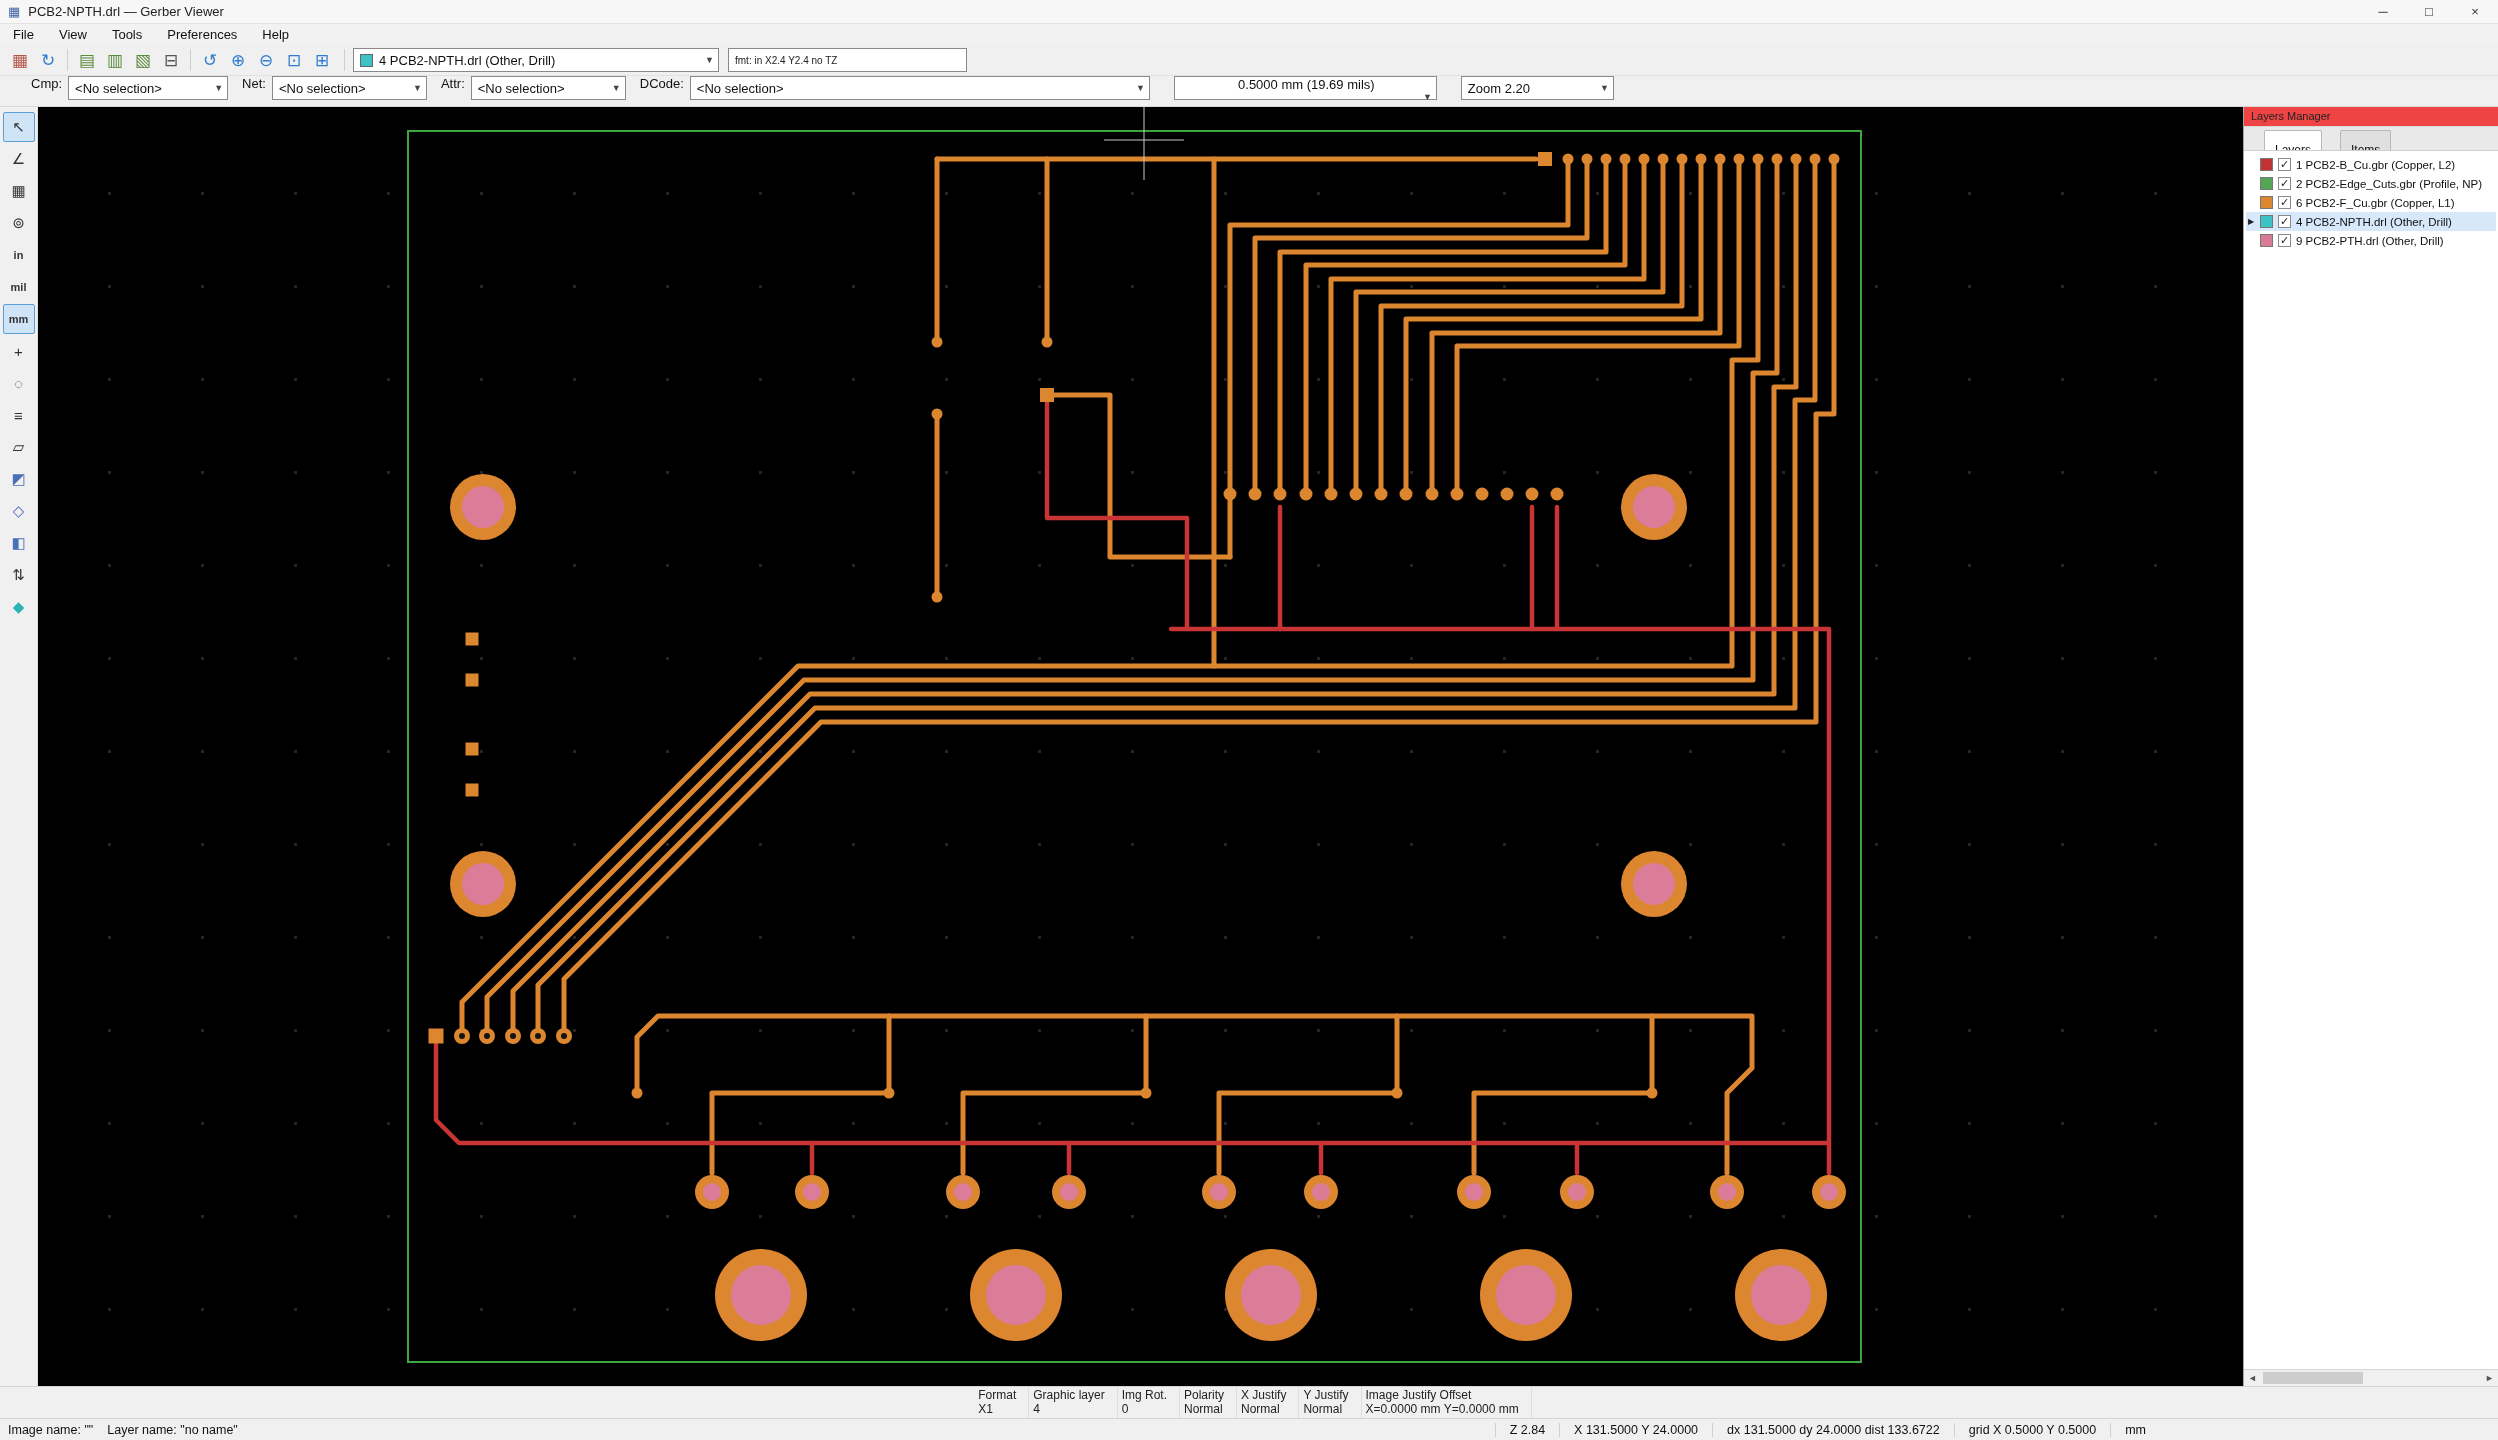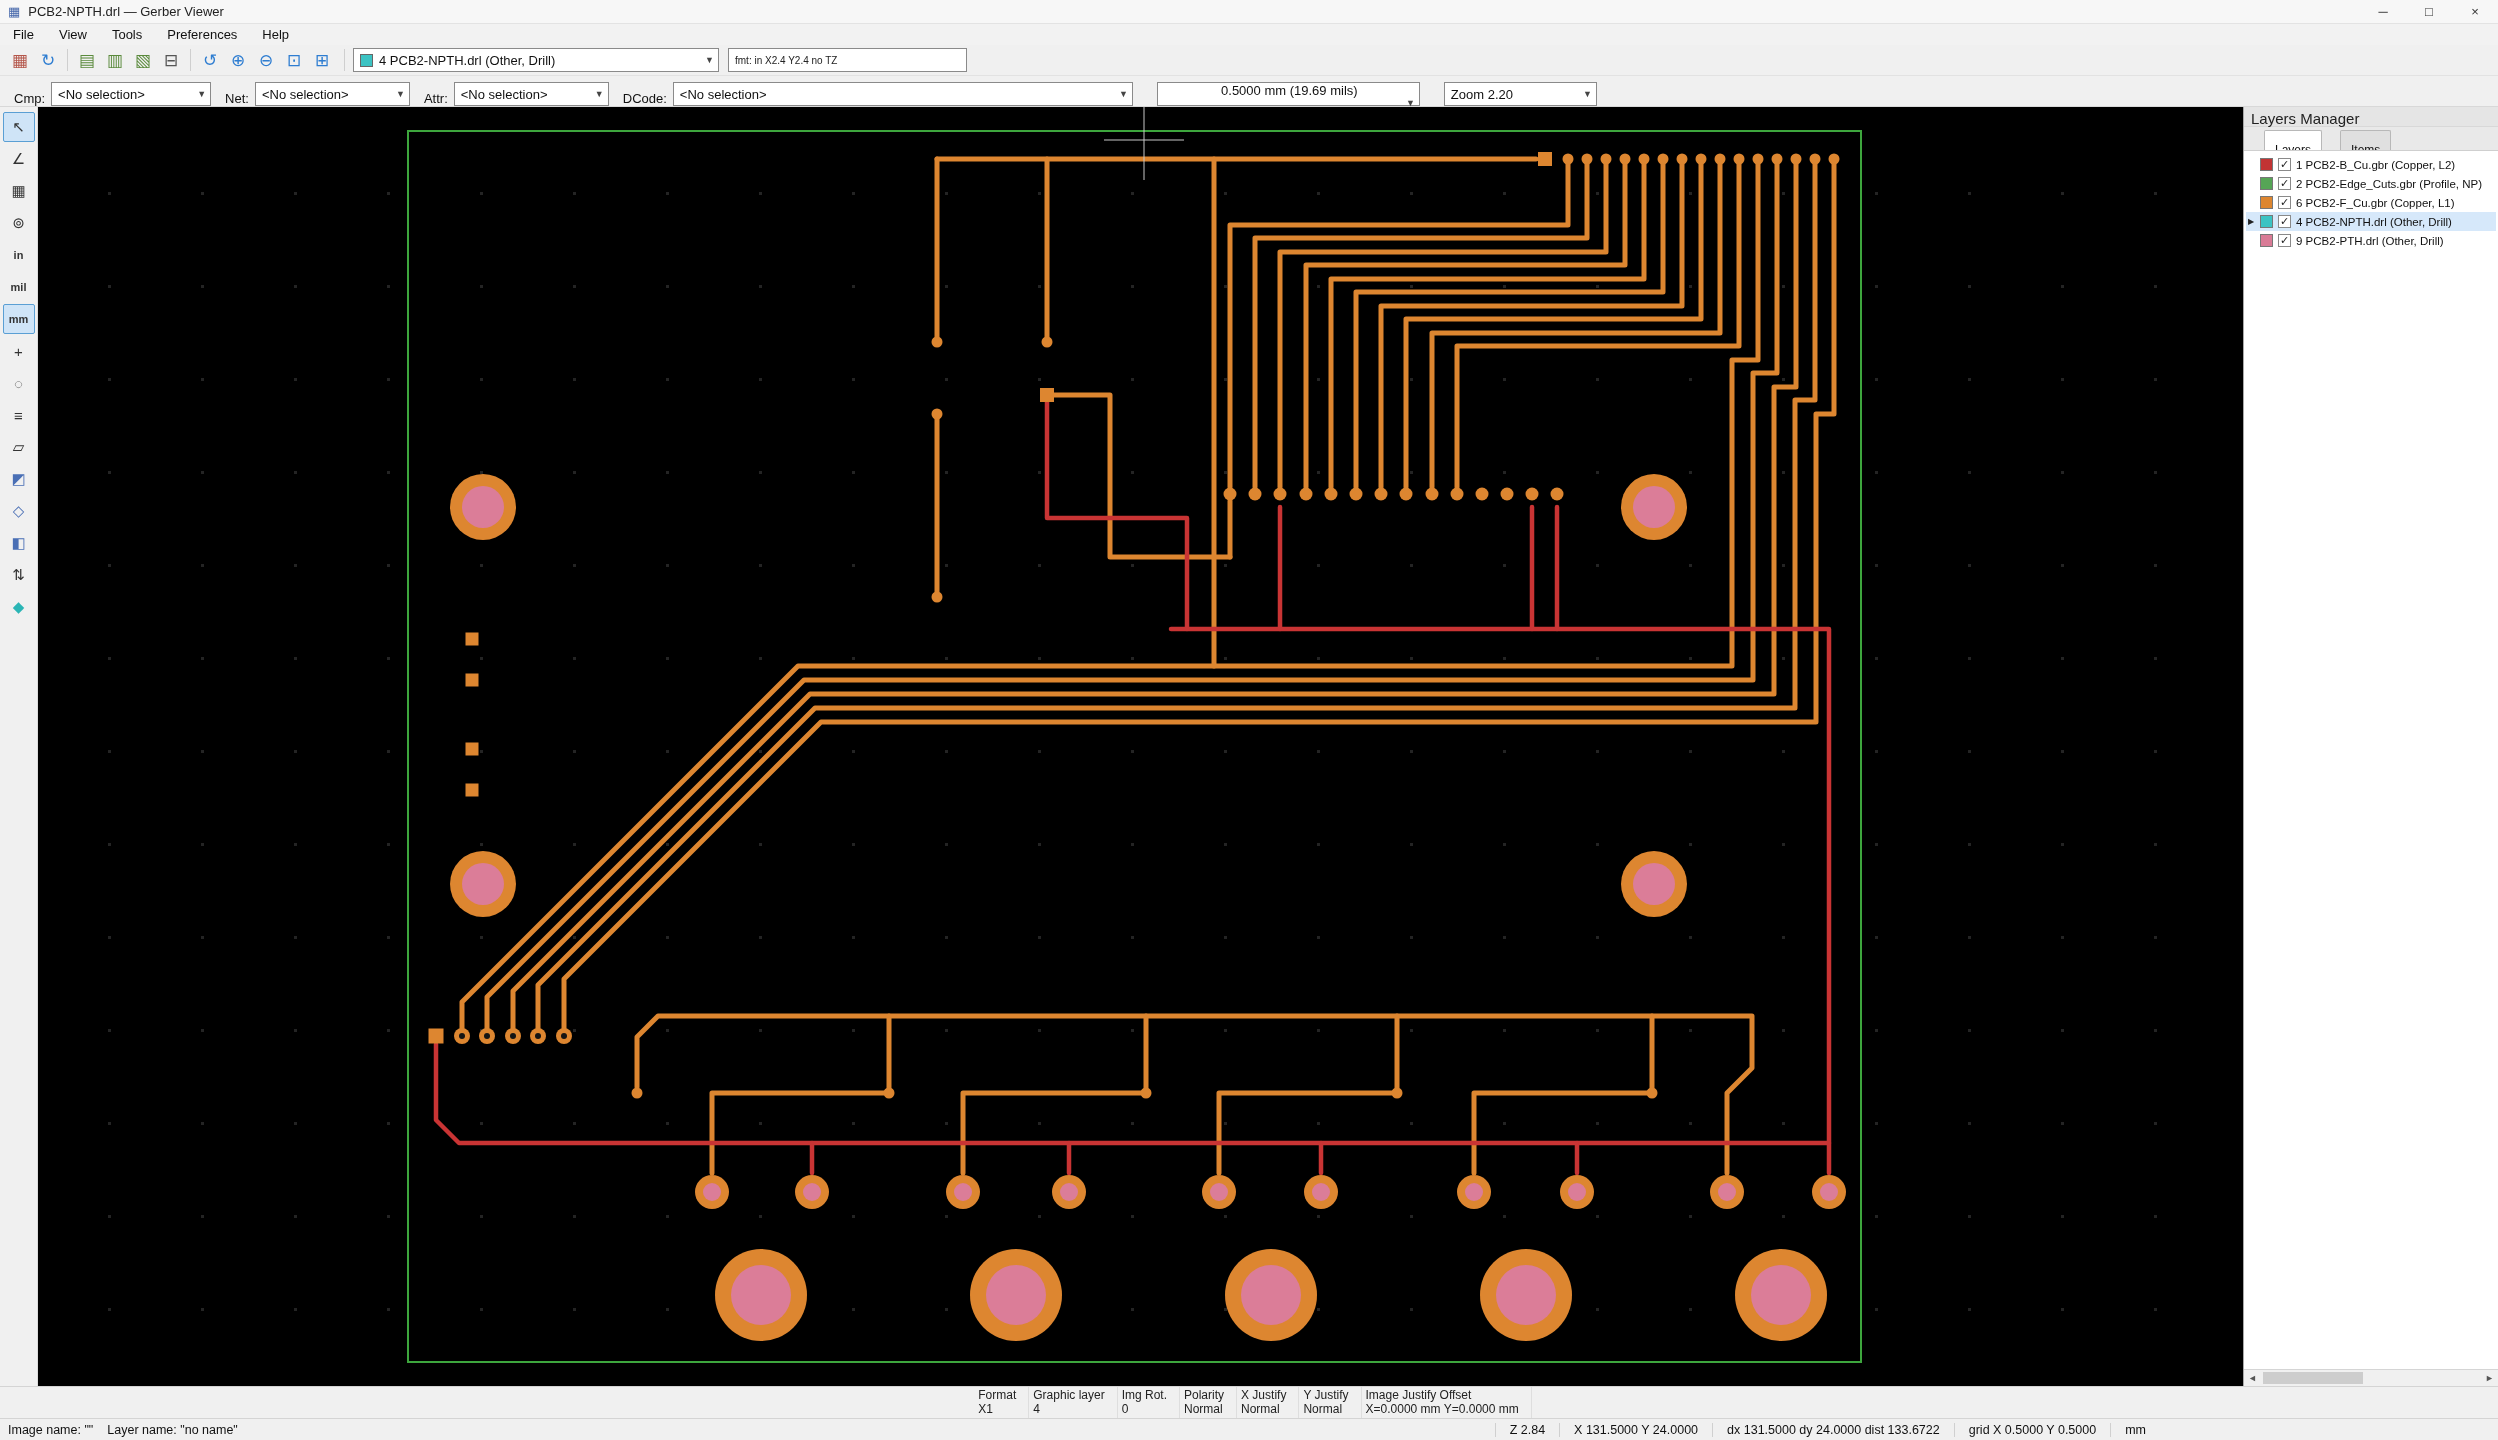--- a/index.html
+++ b/index.html
@@ -9,42 +9,42 @@
   .titlebar { height:24px; background:#f7f7f7; display:flex; align-items:center; padding-left:8px; gap:8px; border-bottom:1px solid #e3e3e3; }
   .app-icon { font-size:13px; color:#4466aa; }
   .title-text { font-size:13px; color:#222; }
   .win-controls { margin-left:auto; display:flex; }
   .win-btn { width:46px; height:23px; text-align:center; line-height:23px; font-size:13px; color:#333; }
 
   .menubar { height:21px; background:#f2f2f2; display:flex; align-items:center; padding-left:4px;gap:7px; }
   .menu-item { padding:2px 9px; font-size:13px; }
 
   .toolbar1 { height:30px; background:#f0f0f0; display:flex; align-items:center; padding-left:6px; gap:3px; }
-  .toolbar2 { height:32px; background:#f0f0f0; display:flex; align-items:flex-end; padding-left:6px; gap:6px; border-top:1px solid #e2e2e2; border-bottom:1px solid #d8d8d8; }
+  .toolbar2 { height:32px; background:#f0f0f0; display:flex; align-items:flex-start; padding-left:23px; gap:6px; border-top:1px solid #e2e2e2; border-bottom:1px solid #d8d8d8; }
   .tb-btn { width:28px; height:26px; display:flex; align-items:center; justify-content:center; font-size:17px; background:transparent; border:1px solid transparent; border-radius:2px; }
   .sep { width:1px; height:22px; background:#cfcfcf; margin:0 5px; }
   .combo { height:24px; background:#fff; border:1px solid #8a8a8a; display:flex; align-items:center; padding:0 4px 0 6px; font-size:13px; white-space:nowrap; }
   .combo .arrow { margin-left:auto; font-size:9px; color:#444; padding-left:8px; }
   .combo .cswatch { width:13px; height:13px; margin-right:6px; border:1px solid #666; flex:none; }
   .textbox { height:24px; background:#fff; border:1px solid #8a8a8a; font-size:10px; padding:0 6px; font-family:"Liberation Sans",sans-serif; color:#222; }
   .tb-label { font-size:13px; margin-left:8px; }
 
   .main { display:flex; height:1279px; }
   .left-toolbar { width:38px; background:#f0f0f0; display:flex; flex-direction:column; align-items:center; padding-top:5px; gap:2px; border-right:1px solid #dcdcdc; }
   .lt-btn { width:32px; height:30px; display:flex; align-items:center; justify-content:center; font-size:15px; color:#333; background:transparent; border:1px solid transparent; border-radius:2px; }
   .lt-btn.active { background:#cfe4f7; border-color:#5a9fd4; }
   .lt-btn .txt { font-size:11px; font-weight:bold; }
 
   .canvas { position:relative; width:2205px; height:1279px; background-color:#000;
             background-image:radial-gradient(circle, #242424 1.5px, transparent 2px);
             background-size:93px 93px; background-position:25px 40px; }
   .canvas svg { position:absolute; inset:0; }
 
   .layers-panel { width:255px; background:#fff; border-left:1px solid #a8a8a8; display:flex; flex-direction:column; }
-  .lp-header { height:20px; background:#e5e5e5; font-size:15px; padding:3px 7px; color:#222; border-bottom:1px solid #d8d8d8; }
+  .lp-header { height:20px; background:#ef4444; font-size:11px; padding:3px 7px; color:#222; border-bottom:1px solid #d8d8d8; }
   .lp-tabs { display:flex; height:23px; background:#e9e9e9; padding:3px 4px 0; gap:2px; }
   .lp-tab { padding:12px 10px; font-size:12px; background:#e0e0e0; border:1px solid #b8b8b8; border-bottom:none; border-radius:2px 2px 0 0;margin-left:16px; }
   .lp-tab.active { background:#fff; }
   .lp-list { background:#fff; padding:4px 2px; border-top:1px solid #cfcfcf; }
   .layer-row { display:flex; align-items:center; height:19px; gap:5px; padding:0 2px 0 14px; font-size:11.5px; position:relative; white-space:nowrap; }
   .layer-row.selected { background:#d6e8fa; }
   .layer-row .caret { position:absolute; left:2px; font-size:8px; color:#222; }
   .swatch { width:13px; height:13px; border:1px solid #777; flex:none; }
   .cb { width:13px; height:13px; background:#fff; border:1px solid #8a8a8a; font-size:11px; line-height:11px; text-align:center; color:#222; flex:none; }
   .lp-fill { flex:1; background:#fff; }

